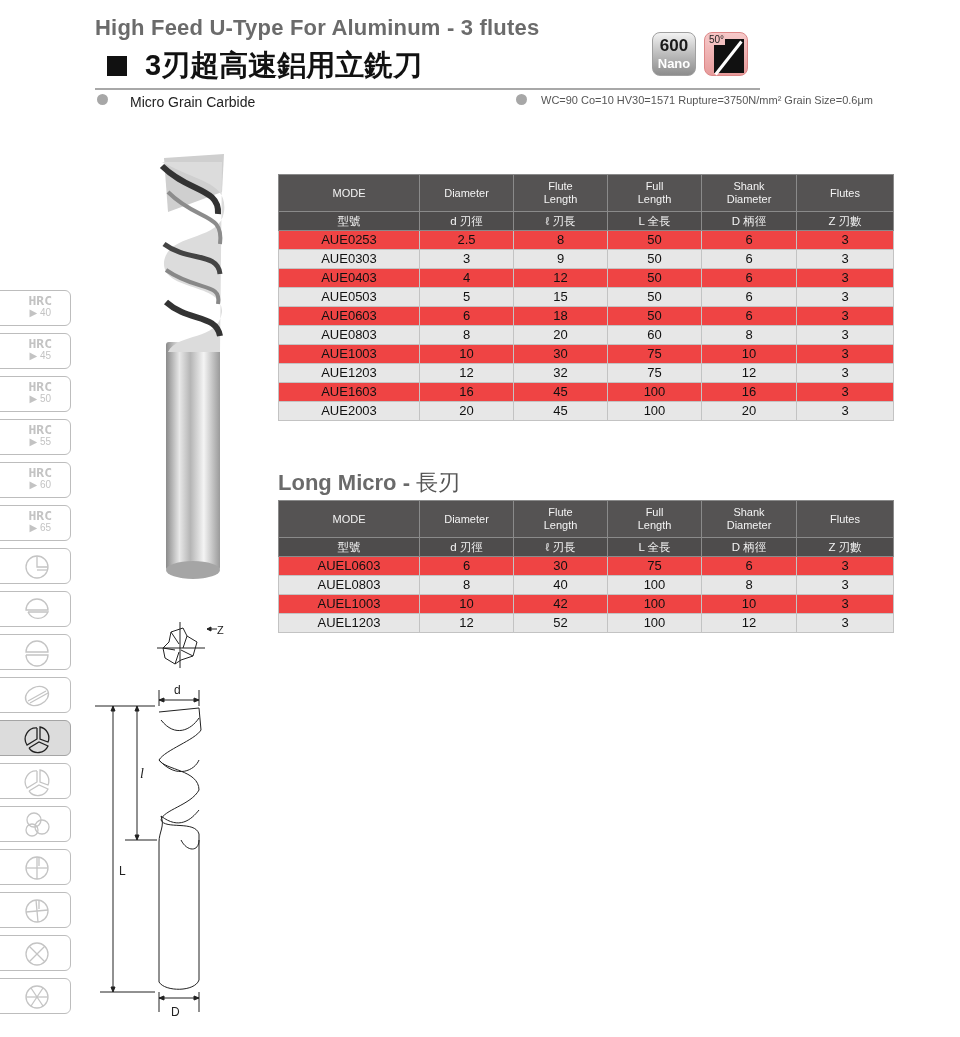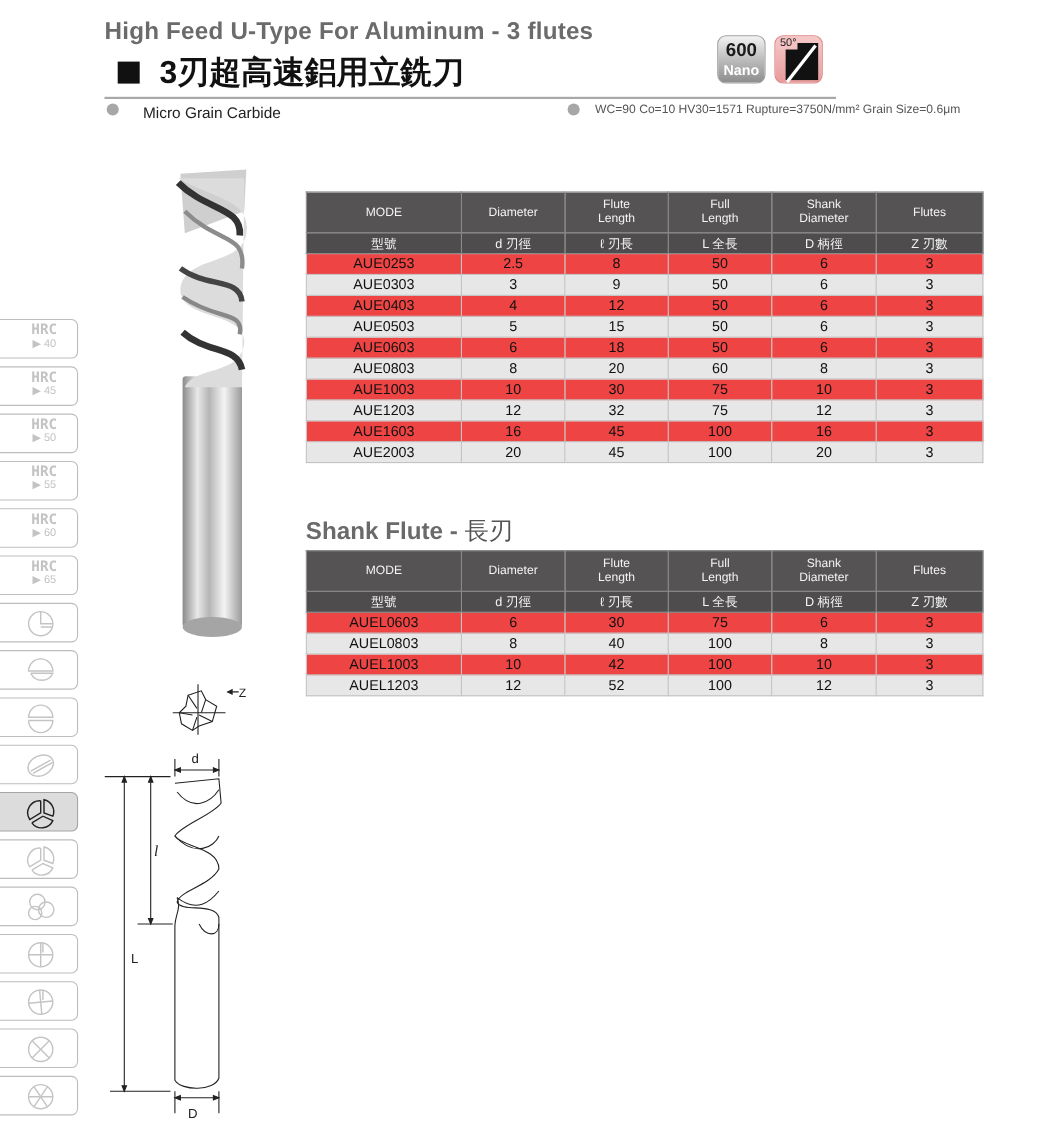--- a/index.html
+++ b/index.html
@@ -206,21 +206,21 @@
         <td>20</td>
         <td>45</td>
         <td>100</td>
         <td>20</td>
         <td>3</td>
       </tr>
     </tbody>
 </table>
 
 <div class="section-title">
-  <span>Shank Flute - </span><span class="zh">長刃</span>
+  <span>Long Micro - </span><span class="zh">長刃</span>
 </div>
 
 <table class="spec" id="tbl-long">
   <colgroup>
       <col style="width:141px">
       <col style="width:94px">
       <col style="width:94px">
       <col style="width:94px">
       <col style="width:95px">
       <col style="width:97px">

